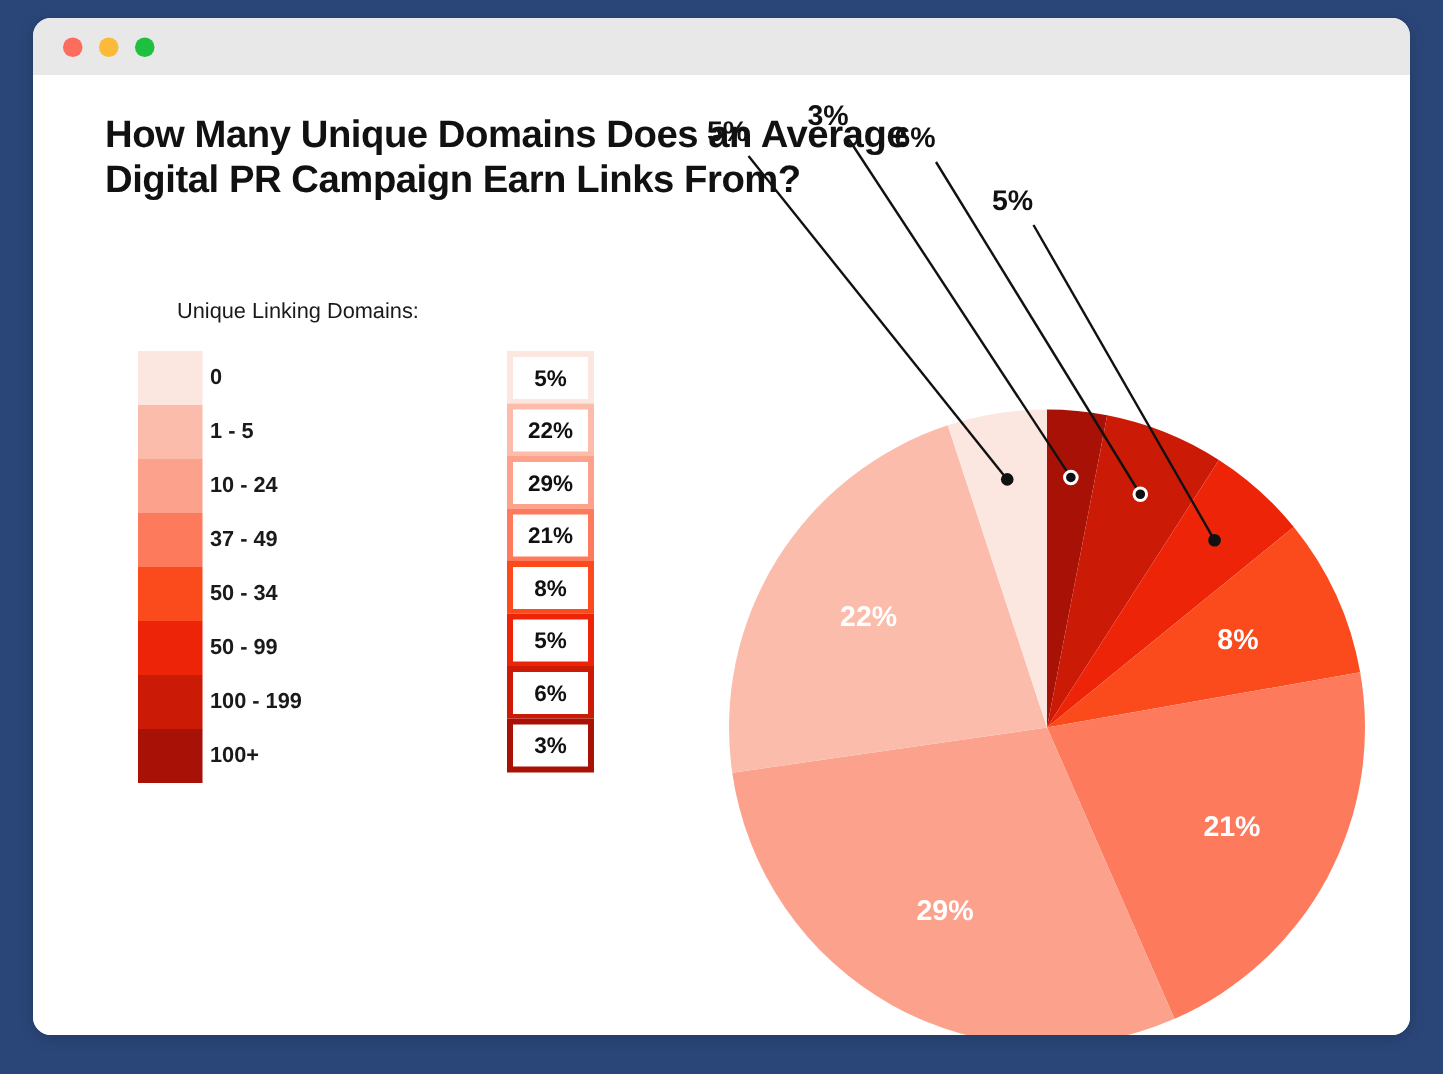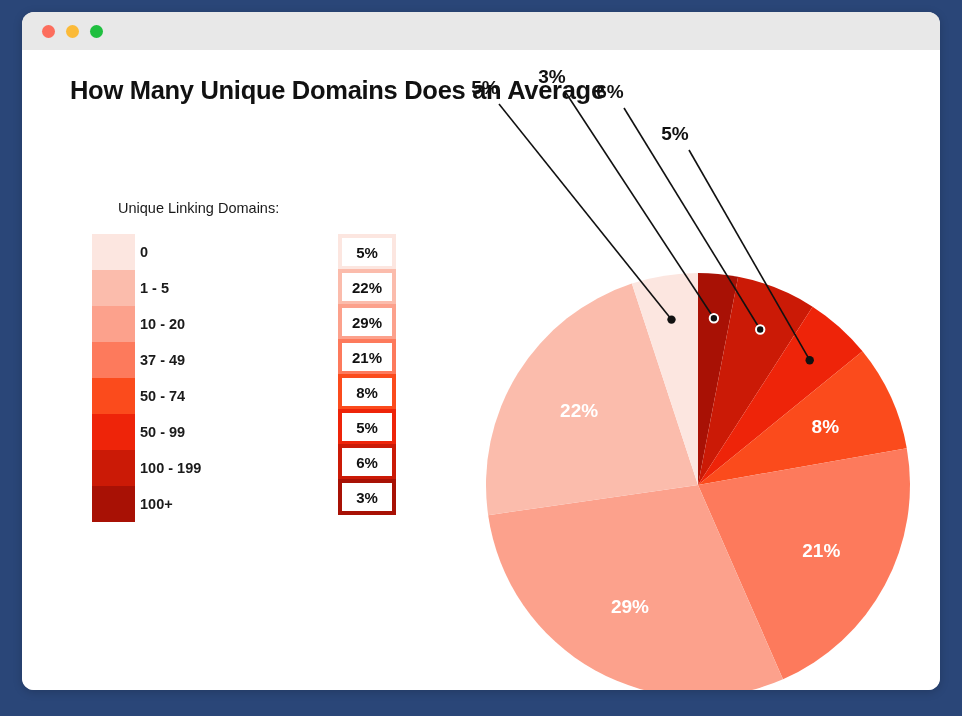--- a/index.html
+++ b/index.html
@@ -174,43 +174,44 @@
   <div id="title-bar">
     <span class="dot red" style="background: rgb(252, 109, 93);"></span>
     <span class="dot amber" style="background: rgb(251, 186, 56);"></span>
     <span class="dot green" style="background: rgb(31, 191, 63);"></span>
   </div>
 
   <div id="content">
 
     <div id="page-title">
       <span class="line">How Many Unique Domains Does an Average</span>
+      <span class="line">Digital PR Campaign Earn Links From?</span>
     </div>
 
     <div id="legend">
 
       <div id="legend-heading">Unique Linking Domains:</div>
 
       <div id="swatch-column">
         <span class="swatch" style="background: rgb(252, 230, 224);"></span>
         <span class="swatch" style="background: rgb(251, 188, 172);"></span>
         <span class="swatch" style="background: rgb(252, 161, 140);"></span>
         <span class="swatch" style="background: rgb(253, 122, 92);"></span>
         <span class="swatch" style="background: rgb(251, 75, 28);"></span>
         <span class="swatch" style="background: rgb(238, 36, 9);"></span>
         <span class="swatch" style="background: rgb(203, 26, 6);"></span>
         <span class="swatch" style="background: rgb(168, 17, 5);"></span>
       </div>
 
       <div id="label-column">
         <div class="legend-label">0</div>
         <div class="legend-label">1 - 5</div>
-        <div class="legend-label">10 - 20</div>
+        <div class="legend-label">10 - 24</div>
         <div class="legend-label">37 - 49</div>
-        <div class="legend-label">50 - 74</div>
+        <div class="legend-label">50 - 34</div>
         <div class="legend-label">50 - 99</div>
         <div class="legend-label">100 - 199</div>
         <div class="legend-label">100+</div>
       </div>
 
       <div id="value-column">
         <div class="value-box" style="border-color: rgb(252, 230, 224);">5%</div>
         <div class="value-box" style="border-color: rgb(251, 188, 172);">22%</div>
         <div class="value-box" style="border-color: rgb(252, 161, 140);">29%</div>
         <div class="value-box" style="border-color: rgb(253, 122, 92);">21%</div>

